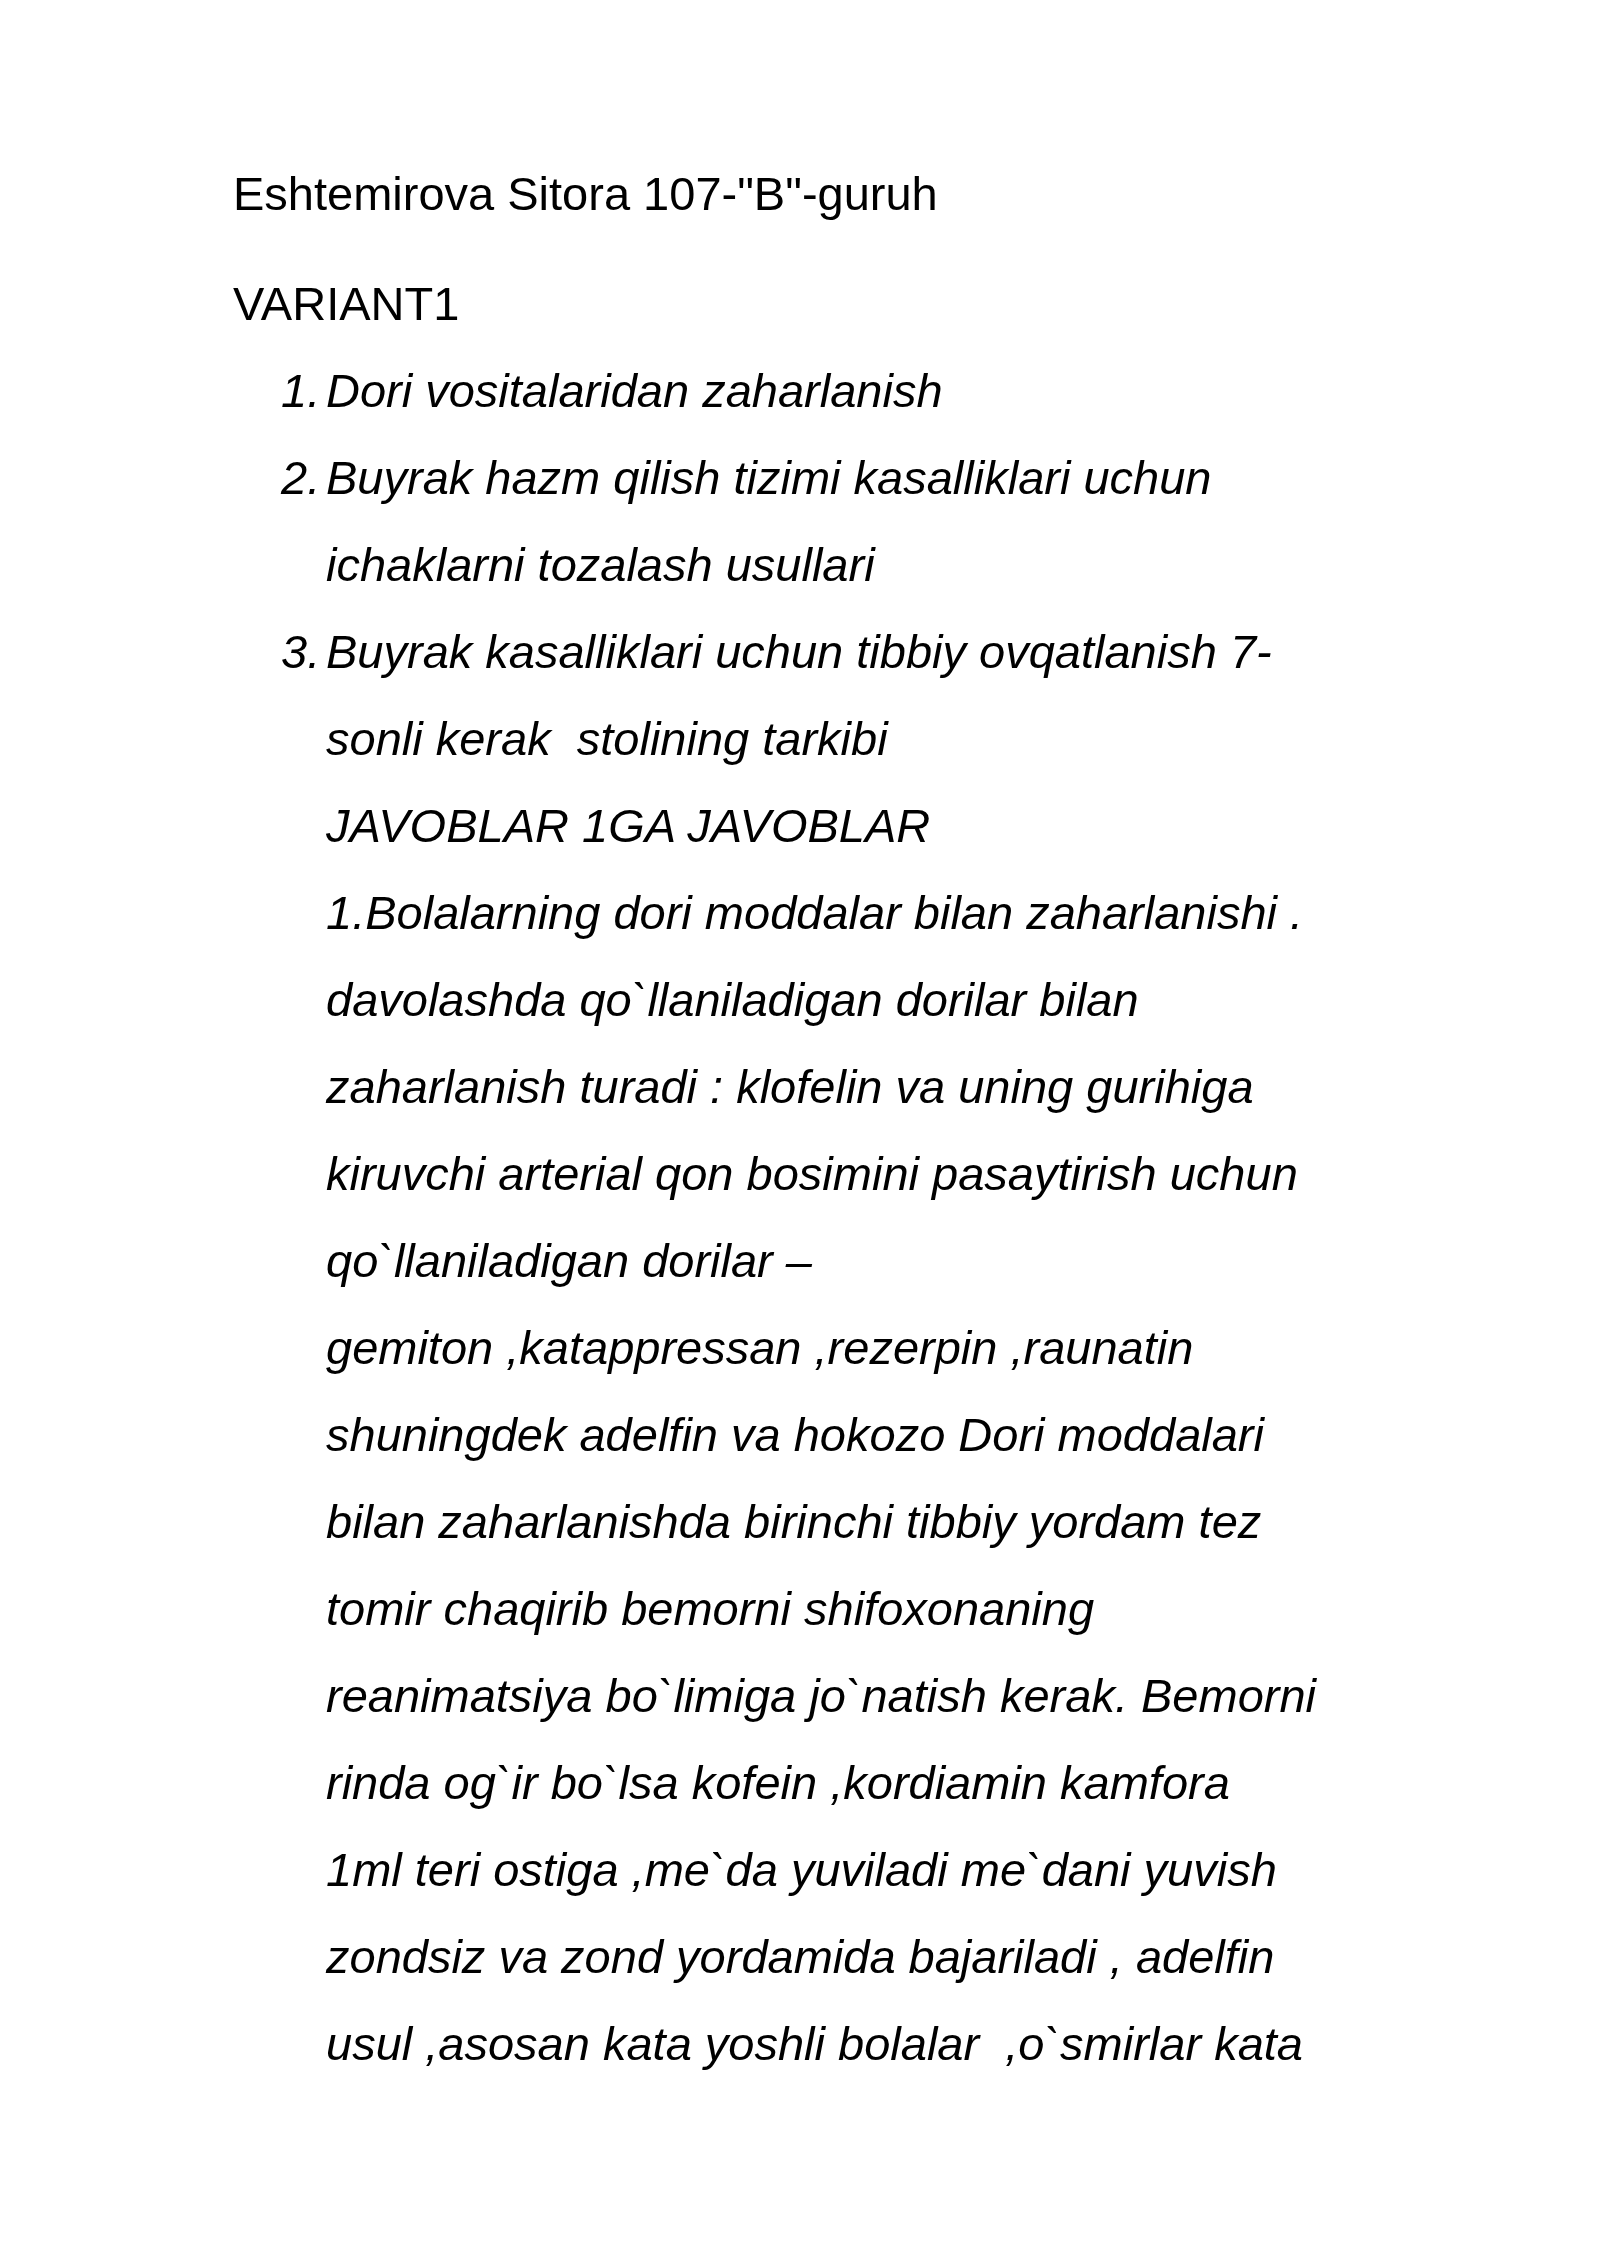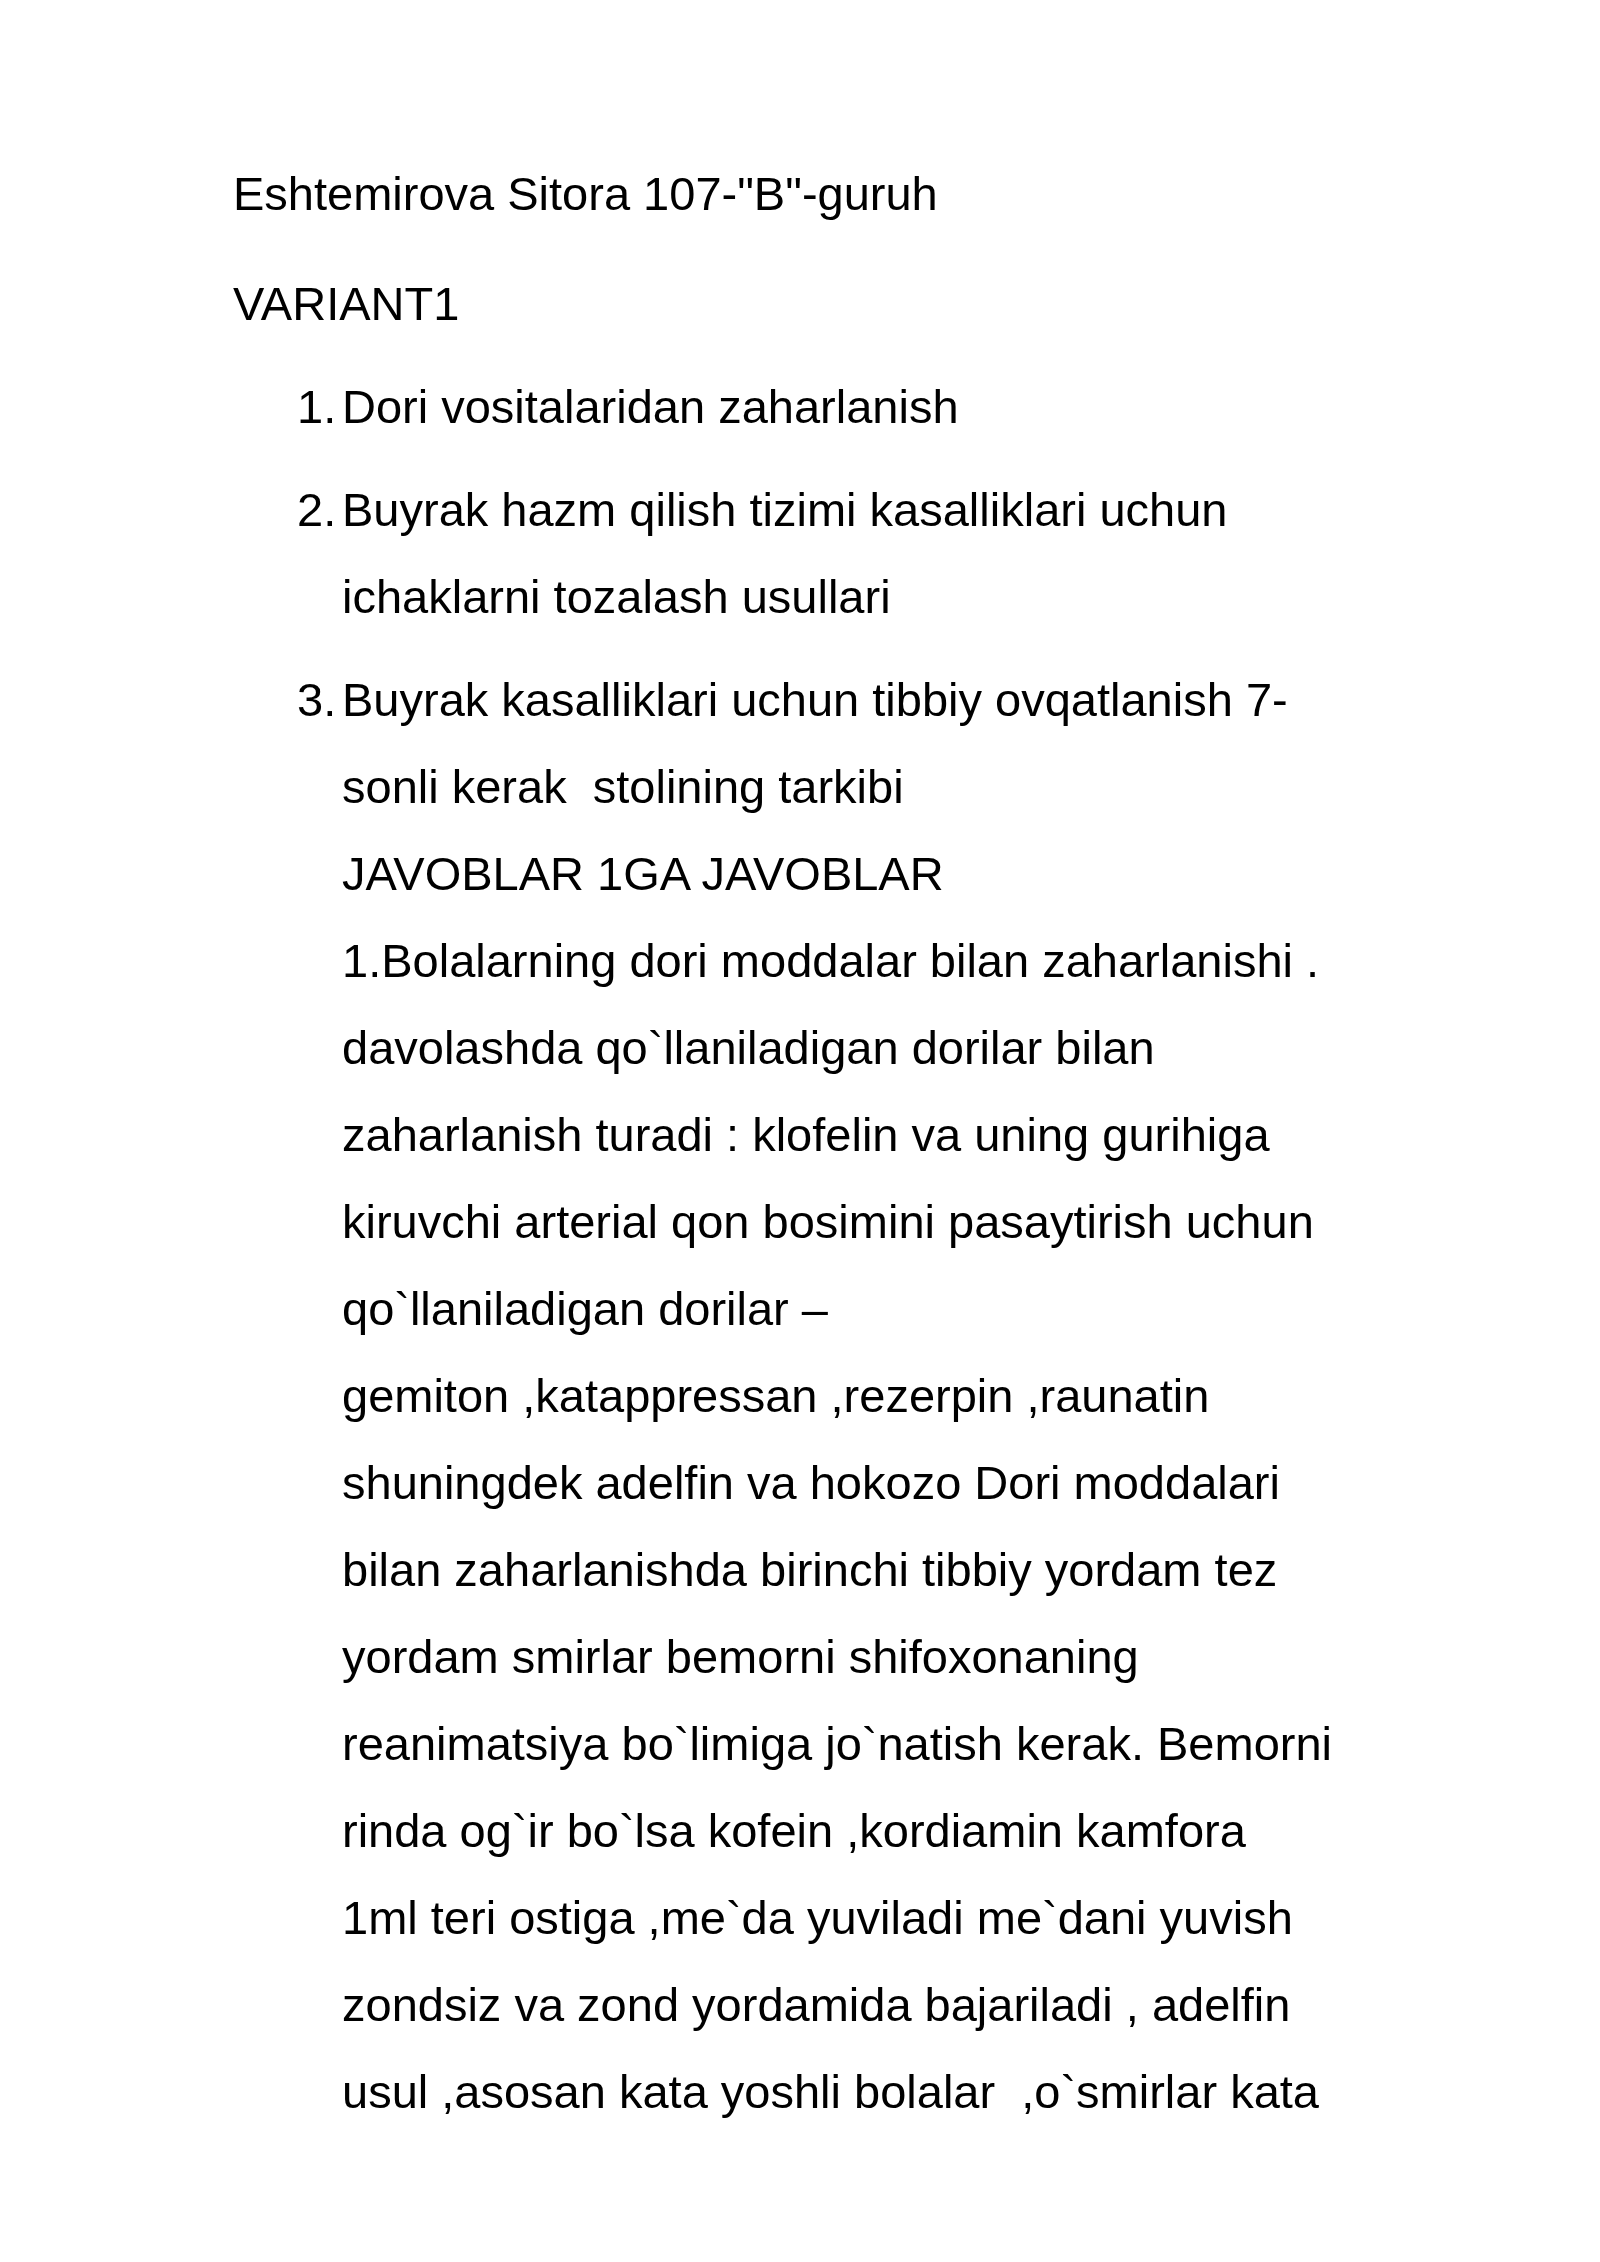--- a/index.html
+++ b/index.html
@@ -27,21 +27,22 @@
   .para-header {
     margin-bottom: 23px;
   }
   .para-variant {
     margin-bottom: 0;
   }
   .qlist {
     padding-left: 48px;
   }
   .list-item {
-    margin: 16px;
+    margin: 0;
+    font-style: italic;
   }
   .line {
     white-space: pre;
   }
   .num {
     display: inline-block;
     width: 45px;
   }
   .cont {
     margin-left: 45px;
@@ -66,21 +67,21 @@
         <div class="line cont">sonli kerak  stolining tarkibi</div>
         <div class="line cont">JAVOBLAR 1GA JAVOBLAR</div>
         <div class="line cont">1.Bolalarning dori moddalar bilan zaharlanishi .</div>
         <div class="line cont">davolashda qo`llaniladigan dorilar bilan</div>
         <div class="line cont">zaharlanish turadi : klofelin va uning gurihiga</div>
         <div class="line cont">kiruvchi arterial qon bosimini pasaytirish uchun</div>
         <div class="line cont">qo`llaniladigan dorilar –</div>
         <div class="line cont">gemiton ,katappressan ,rezerpin ,raunatin</div>
         <div class="line cont">shuningdek adelfin va hokozo Dori moddalari</div>
         <div class="line cont">bilan zaharlanishda birinchi tibbiy yordam tez</div>
-        <div class="line cont">yordam smirlar bemorni shifoxonaning</div>
+        <div class="line cont">tomir chaqirib bemorni shifoxonaning</div>
         <div class="line cont">reanimatsiya bo`limiga jo`natish kerak. Bemorni</div>
         <div class="line cont">rinda og`ir bo`lsa kofein ,kordiamin kamfora</div>
         <div class="line cont">1ml teri ostiga ,me`da yuviladi me`dani yuvish</div>
         <div class="line cont">zondsiz va zond yordamida bajariladi , adelfin</div>
         <div class="line cont">usul ,asosan kata yoshli bolalar  ,o`smirlar kata</div>
       </div>
     </div>
 </div>
 
 </body></html>

